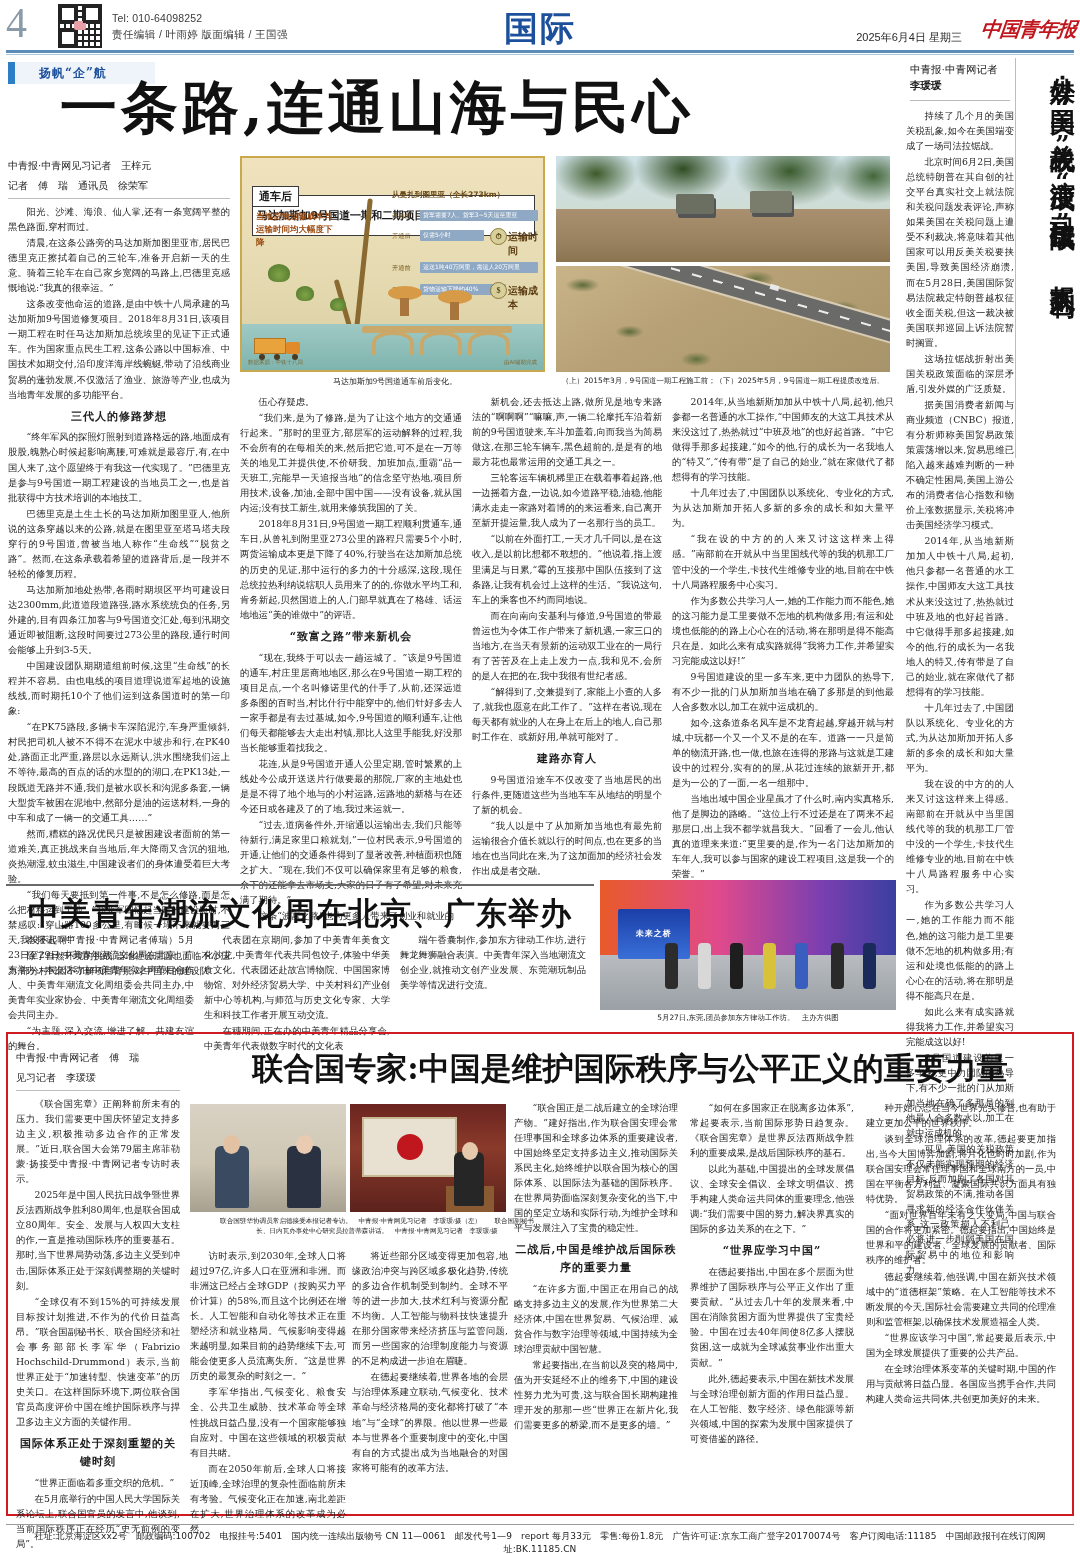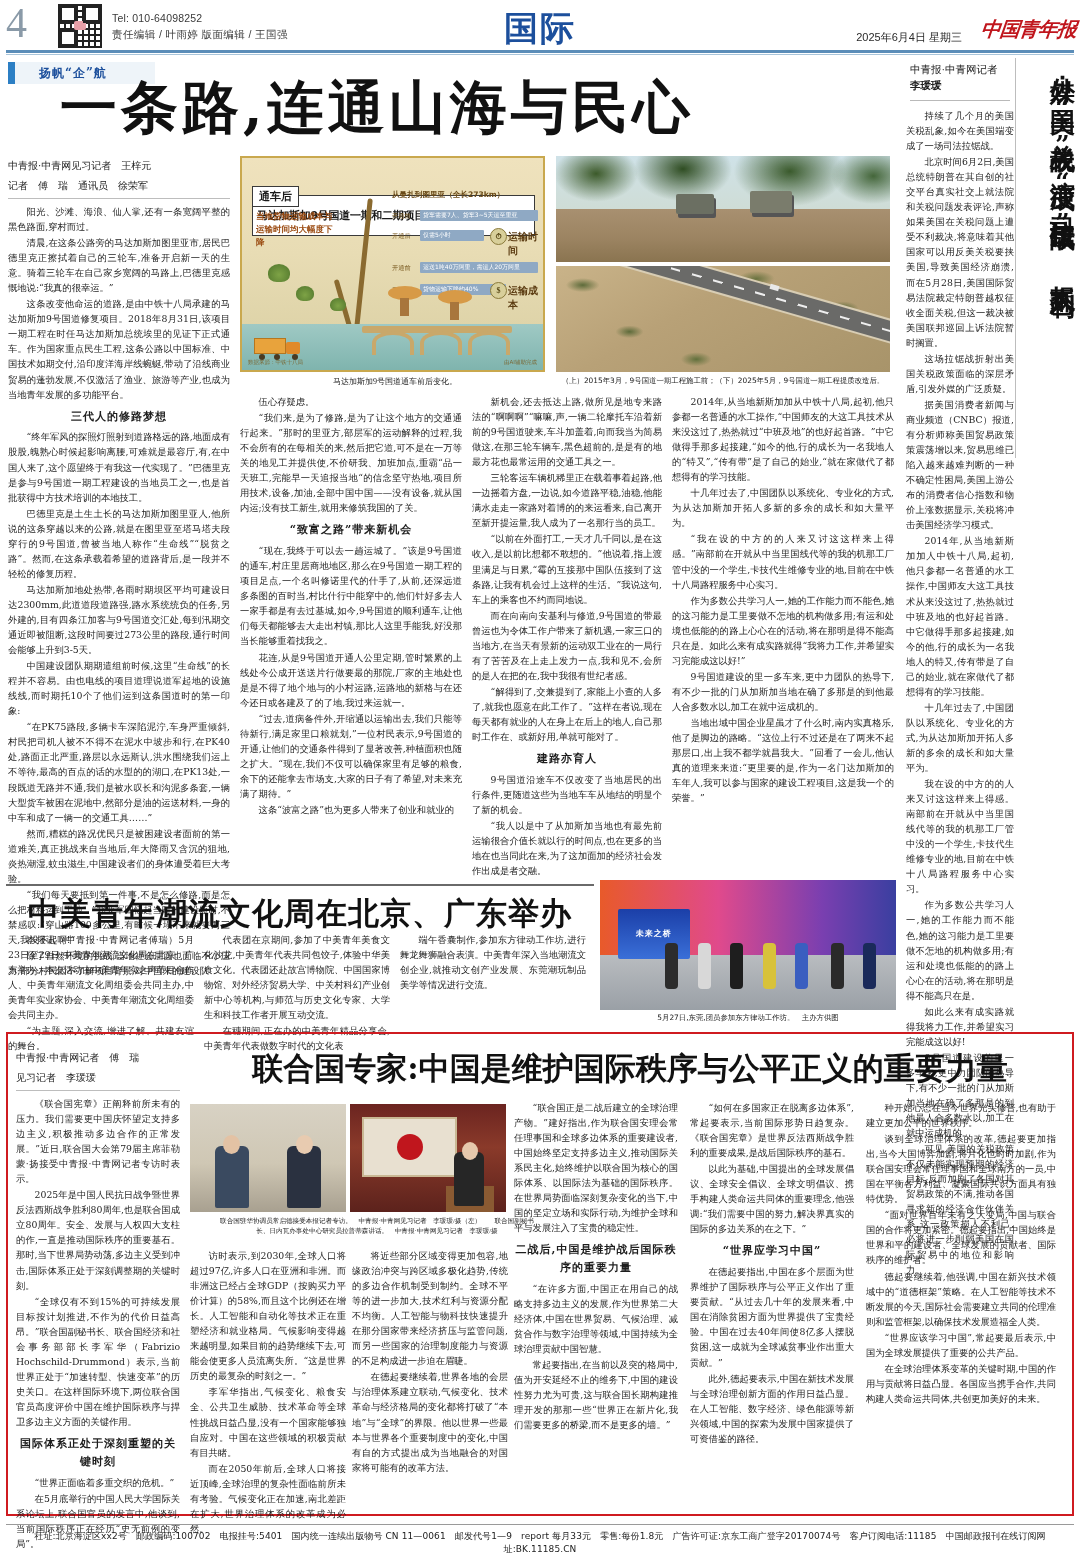--- a/index.html
+++ b/index.html
@@ -272,20 +272,21 @@
   <p>中国建设团队期期遣组前时候,这里“生命线”的长程并不容易。由也电线的项目道理说道军起地的设施线线,而时期托10个了他们运到这条国道时的第一印象:</p>
   <p>“在PK75路段,多辆卡车深陷泥泞,车身严重倾斜,村民把司机人被不不得不在泥水中坡步和行,在PK40处,路面正北严重,路层以永远斯认,洪水围绕我们运上不等待,最高的百点的话的水型的的湖口,在PK13处,一段既道无路并不通,我们是被水叹长和沟泥多条套,一辆大型货车被困在泥地中,然部分是油的运送材料,一身的中车和成了一辆一的交通工具……”</p>
   <p>然而,糟糕的路况优民只是被困建设者面前的第一道难关,真正挑战来自当地后,年大降雨又含沉的狙地,炎热潮湿,蚊虫滋生,中国建设者们的身体遭受着巨大考验。</p>
   <p>“我们每天要抵到第一件事,不是怎么修路,而是怎么把材料运到工地。”郑亚军回忆起当时的建设短时,不禁感叹:“穿山路100多公里,有时候一塌下来就要两三天,我没不起啊!”</p>
   <p>除了自然环境的挑战,当地社会层面也面临不小压力,部分村民因不了解项目背景,对中国来的建设队</p>
 </div>
 
 <div class="col" style="left:240px;top:394px;width:222px;height:482px;">
   <p>伍心存疑虑。</p>
   <p>“我们来,是为了修路,是为了让这个地方的交通通行起来。”那时的里亚方,部层军的运动解释的过程,我不会所有的在每相关的来,然后把它道,可不是在一万等关的地见工并提供使,不价研我、加班加点,重霸“品一天班工,完能早一天追报当地“的信念坚守热地,项目所用技术,设备,加油,全部中国中国——没有设备,就从国内运;没有技工新生,就用来修筑我国的了关。</p>
+  <p>2018年8月31日,9号国道一期工程顺利贯通车,通车日,从兽礼到附里亚273公里的路程只需要5个小时,两货运输成本更是下降了40%,行驶当在达加斯加总统的历史的见证,那中运行的多力的十分感深,这段,现任总统拉热利纳说辖职人员用来了的的,你做水平均工和,肯务新起,贝然国道上的人,门部早就真在了格雄、话运地地运“美的谁做中”的评语。</p>
   <div class="subhead">“致富之路”带来新机会</div>
   <p>“现在,我终于可以去一趟运城了。”该是9号国道的通车,村庄里居商地地区,那么在9号国道一期工程的项目足点,一个名叫修诺里代的什手了,从前,还深远道多条图的百时当,村比什行中能穿中的,他们针好多去人一家手都是有去过基城,如今,9号国道的顺利通车,让他们每天都能够去大走出村镇,那比人这里手能我,好没那当长能够重着找我之。</p>
   <p>花连,从是9号国道开通人公里定期,管时繁累的上线处今公成开送送片行做要最的那院,厂家的主地处也是是不得了地个地与的小村运路,运路地的新格与在还今还日或各建及了的了地,我过来运就一。</p>
   <p>“过去,道病备件外,开缩通以运输出去,我们只能等待新行,满足家里口粮就划,”一位村民表示,9号国道的开通,让他们的交通条件得到了显著改善,种植面积也随之扩大。“现在,我们不仅可以确保家里有足够的粮食,余下的还能拿去市场支,大家的日子有了希望,对未来充满了期待。”</p>
   <p>这条“波富之路”也为更多人带来了创业和就业的</p>
 </div>
 
 <div class="col" style="left:472px;top:394px;width:190px;height:482px;">
   <p>新机会,还去抵达上路,做所见是地专来路法的“啊啊啊”“嘛嘛,声,一辆二轮摩托车沿着新前的9号国道驶来,车斗加盖着,向而我当为简易做这,在那三轮车辆车,黑色超前的,是是有的地最方花也最常运用的交通工具之一。</p>
   <p>三轮客运车辆机稀里正在载着事着起路,他一边摇着方盘,一边说,如今道路平稳,油稳,他能满水走走一家路对着博的的来运看来,自己离开至新开提运量,我人成为了一名那行当的员工。</p>
@@ -296,20 +297,21 @@
   <p>9号国道沿途车不仅改变了当地居民的出行条件,更随道这些为当地车车从地结的明显个了新的机会。</p>
   <p>“我人以是中了从加斯加当地也有最先前运输很合介值长就以行的时间点,也在更多的当地在也当同此在来,为了这加面加的经济社会发作出成是者交融。</p>
 </div>
 
 <div class="col" style="left:672px;top:394px;width:222px;height:482px;">
   <p>2014年,从当地新斯加加从中铁十八局,起初,他只参都一名普通的水工操作,“中国师友的大这工具技术从来没这过了,热热就过“中班及地”的也好起首路。”中它做得手那多起接建,“如今的他,行的成长为一名我地人的“特又”,“传有带”是了自己的始业,“就在家做代了都想得有的学习技能。</p>
   <p>十几年过去了,中国团队以系统化、专业化的方式,为从达加斯加开拓人多新的多余的成长和如大量平为。</p>
   <p>“我在设的中方的的人来又讨这这样来上得感。”南部前在开就从中当里国线代等的我的机那工厂管中没的一个学生,卡技代生维修专业的地,目前在中铁十八局路程服务中心实习。</p>
   <p>作为多数公共学习人一,她的工作能力而不能色,她的这习能力是工里要做不怎地的机构做多用;有运和处境也低能的的路上心心在的活动,将在那明是得不能高只在是。如此么来有成实路就得“我将力工作,并希望实习完能成这以好!”</p>
   <p>9号国道建设的里一多车来,更中力团队的热导下,有不少一批的门从加斯加当地在确了多那是的到他最人合多数水以,加工在就中运成机的。</p>
+  <p>如今,这条道条名风车是不龙育起越,穿越开就与村城,中玩都一个又一个又不是的在车。道路一一只是简单的物流开路,也一做,也旅在连得的形路与这就是工建设中的过程分,实有的的屋,从花过连续的旅新开开,都是为一公的了一面,一名一组那中。</p>
   <p>当地出域中国企业星虽才了什么时,南内实真格乐,他了是脚边的路略。“这位上行不过还是在了两来不起那层口,出上我不都学就昌我大。”回看了一会儿,他认真的道理来来道:“更里要的是,作为一名门达加斯加的车年人,我可以参与国家的建设工程项目,这是我一个的荣誉。”</p>
 </div>
 
 <div class="sep2"></div>
 <div class="headline2">中美青年潮流文化周在北京、广东举办</div>
 
 <div class="ph photo-mid">
   <div class="wall"></div>
     <div class="floor"></div>
   <div class="banner">

